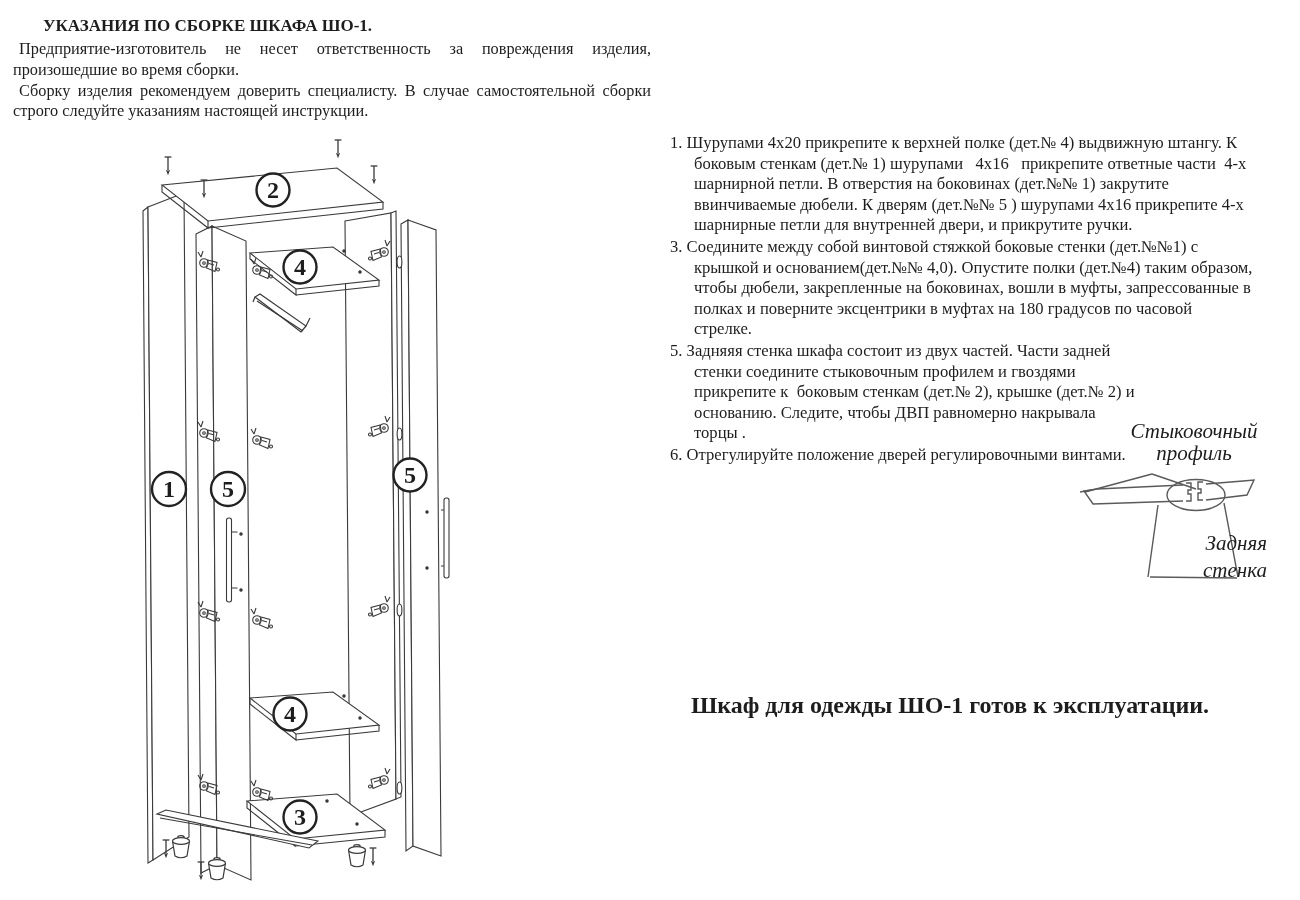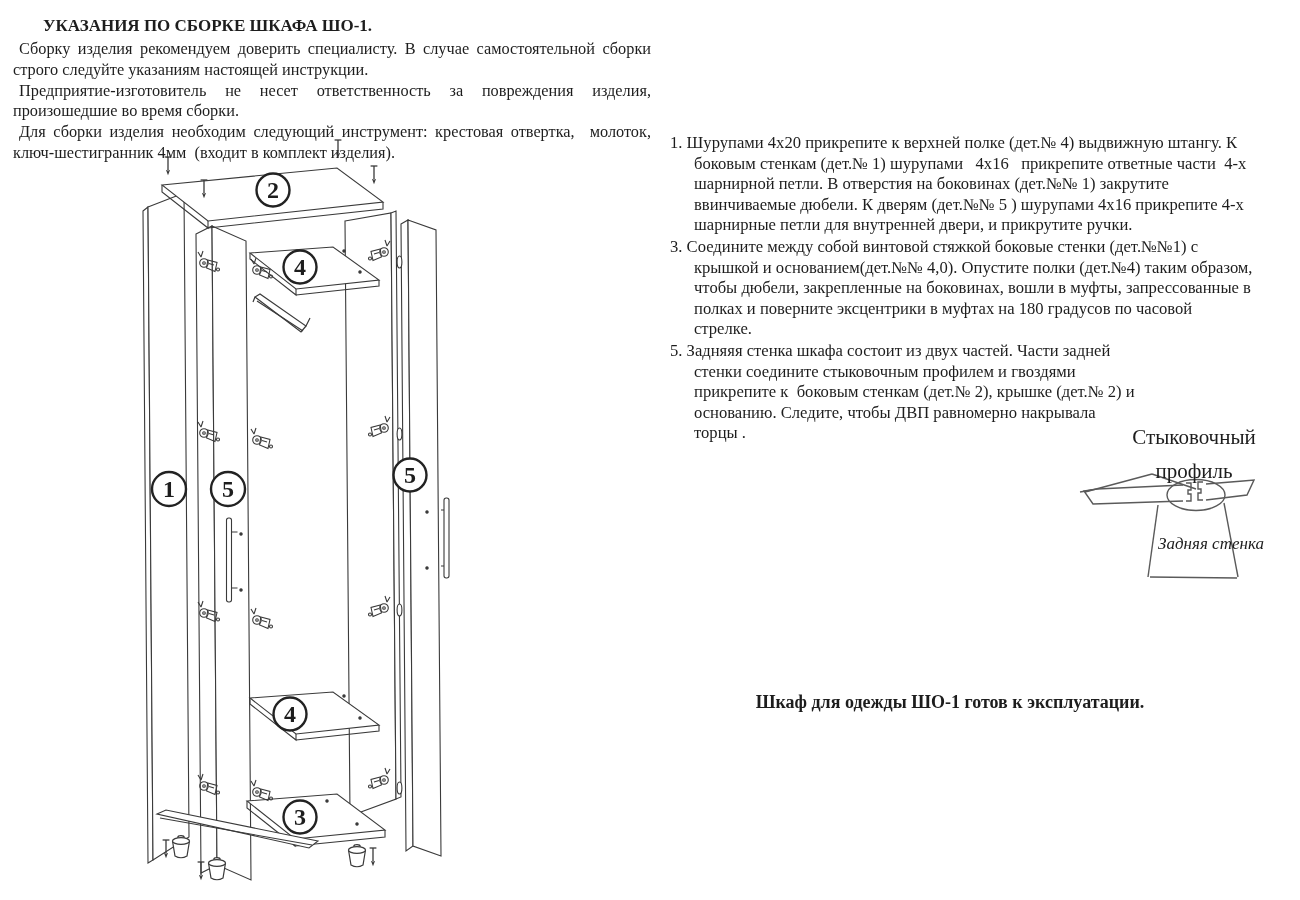--- a/index.html
+++ b/index.html
@@ -12,40 +12,40 @@
   .header{left:13px;top:16px;width:638px;}
   .doc-title{font-weight:bold;font-size:17px;padding-left:30px;margin:0 0 3px 0;}
   .doc-par{font-size:16.3px;line-height:20.8px;text-align:justify;margin:0;text-indent:6px;white-space:pre-wrap;}
   
   .steps{left:654px;top:133px;width:600px;list-style:none;margin:0;padding:0;font-size:16.6px;line-height:20.6px;}
   .steps li{padding-left:24px;text-indent:-24px;margin:0 0 1px 16px;}
   .steps li.narrow{width:442px;}
   .steps .num{display:inline;}
   .steps .txt{white-space:pre-wrap;}
   
-  .profile-label-top{left:1118px;top:420px;width:152px;text-align:center;font-size:21px;line-height:34px;}
-  .profile-label-bottom{left:1155px;top:530px;width:112px;text-align:center;font-style:italic;font-size:17px;line-height:27px;}
-  
-  .ready{left:650px;top:692px;width:600px;text-align:center;font-weight:bold;font-size:18px;}
+  .profile-label-top{left:1118px;top:420px;width:152px;text-align:center;font-style:italic;font-size:21px;line-height:22px;}
+  .profile-label-bottom{left:1155px;top:530px;width:112px;text-align:right;font-style:italic;font-size:21px;line-height:27px;}
+  
+  .ready{left:650px;top:692px;width:600px;text-align:center;font-weight:bold;font-size:24px;}
   svg{display:block;}
 </style>
 </head>
 <body>
 
 <div class="abs header">
   <p class="doc-title">УКАЗАНИЯ ПО СБОРКЕ ШКАФА ШО-1.</p>
+  <p class="doc-par">Предприятие-изготовитель не несет ответственность за повреждения изделия, произошедшие во время сборки.</p>
   <p class="doc-par">Сборку изделия рекомендуем доверить специалисту. В случае самостоятельной сборки строго следуйте указаниям настоящей инструкции.</p>
-  <p class="doc-par">Предприятие-изготовитель не несет ответственность за повреждения изделия, произошедшие во время сборки.</p>
-  <p class="doc-par">Для сборки изделия необходим следующий инструмент: крестовая отвертка,  молоток, ключ-шестигранник 4мм  (входит в комплект изделия).</p>
 </div>
 
 <ol class="abs steps">
   <li><span class="num">1.</span> <span class="txt">Шурупами 4х20 прикрепите к верхней полке (дет.№ 4) выдвижную штангу. К боковым стенкам (дет.№ 1) шурупами   4х16   прикрепите ответные части  4-х шарнирной петли. В отверстия на боковинах (дет.№№ 1) закрутите ввинчиваемые дюбели. К дверям (дет.№№ 5 ) шурупами 4х16 прикрепите 4-х шарнирные петли для внутренней двери, и прикрутите ручки.</span></li>
   <li><span class="num">3.</span> <span class="txt">Соедините между собой винтовой стяжкой боковые стенки (дет.№№1) с крышкой и основанием(дет.№№ 4,0). Опустите полки (дет.№4) таким образом, чтобы дюбели, закрепленные на боковинах, вошли в муфты, запрессованные в полках и поверните эксцентрики в муфтах на 180 градусов по часовой стрелке.</span></li>
   <li class="narrow"><span class="num">5.</span> <span class="txt">Задняяя стенка шкафа состоит из двух частей. Части задней стенки соедините стыковочным профилем и гвоздями прикрепите к  боковым стенкам (дет.№ 2), крышке (дет.№ 2) и основанию. Следите, чтобы ДВП равномерно накрывала торцы .</span></li>
+  <li class="narrow"><span class="num">6.</span> <span class="txt">Отрегулируйте положение дверей регулировочными винтами.</span></li>
 </ol>
 
 <svg class="abs" style="left:130px;top:135px;" width="340" height="765" viewBox="130 135 340 765">
   <defs>
     <g id="hinge" stroke="#3a3a3a" stroke-width="1.1" fill="none">
       <path d="M-3,-6 l-3,-5 M-3,-6 l2,-6"></path>
       <circle cx="0" cy="0" r="4.3"></circle>
       <circle cx="0" cy="0" r="1.3"></circle>
       <path d="M3.8,-3 L13,-0.5 L11,8.5 L2.6,5 Z"></path>
       <path d="M5,0.5 L10,2"></path>

